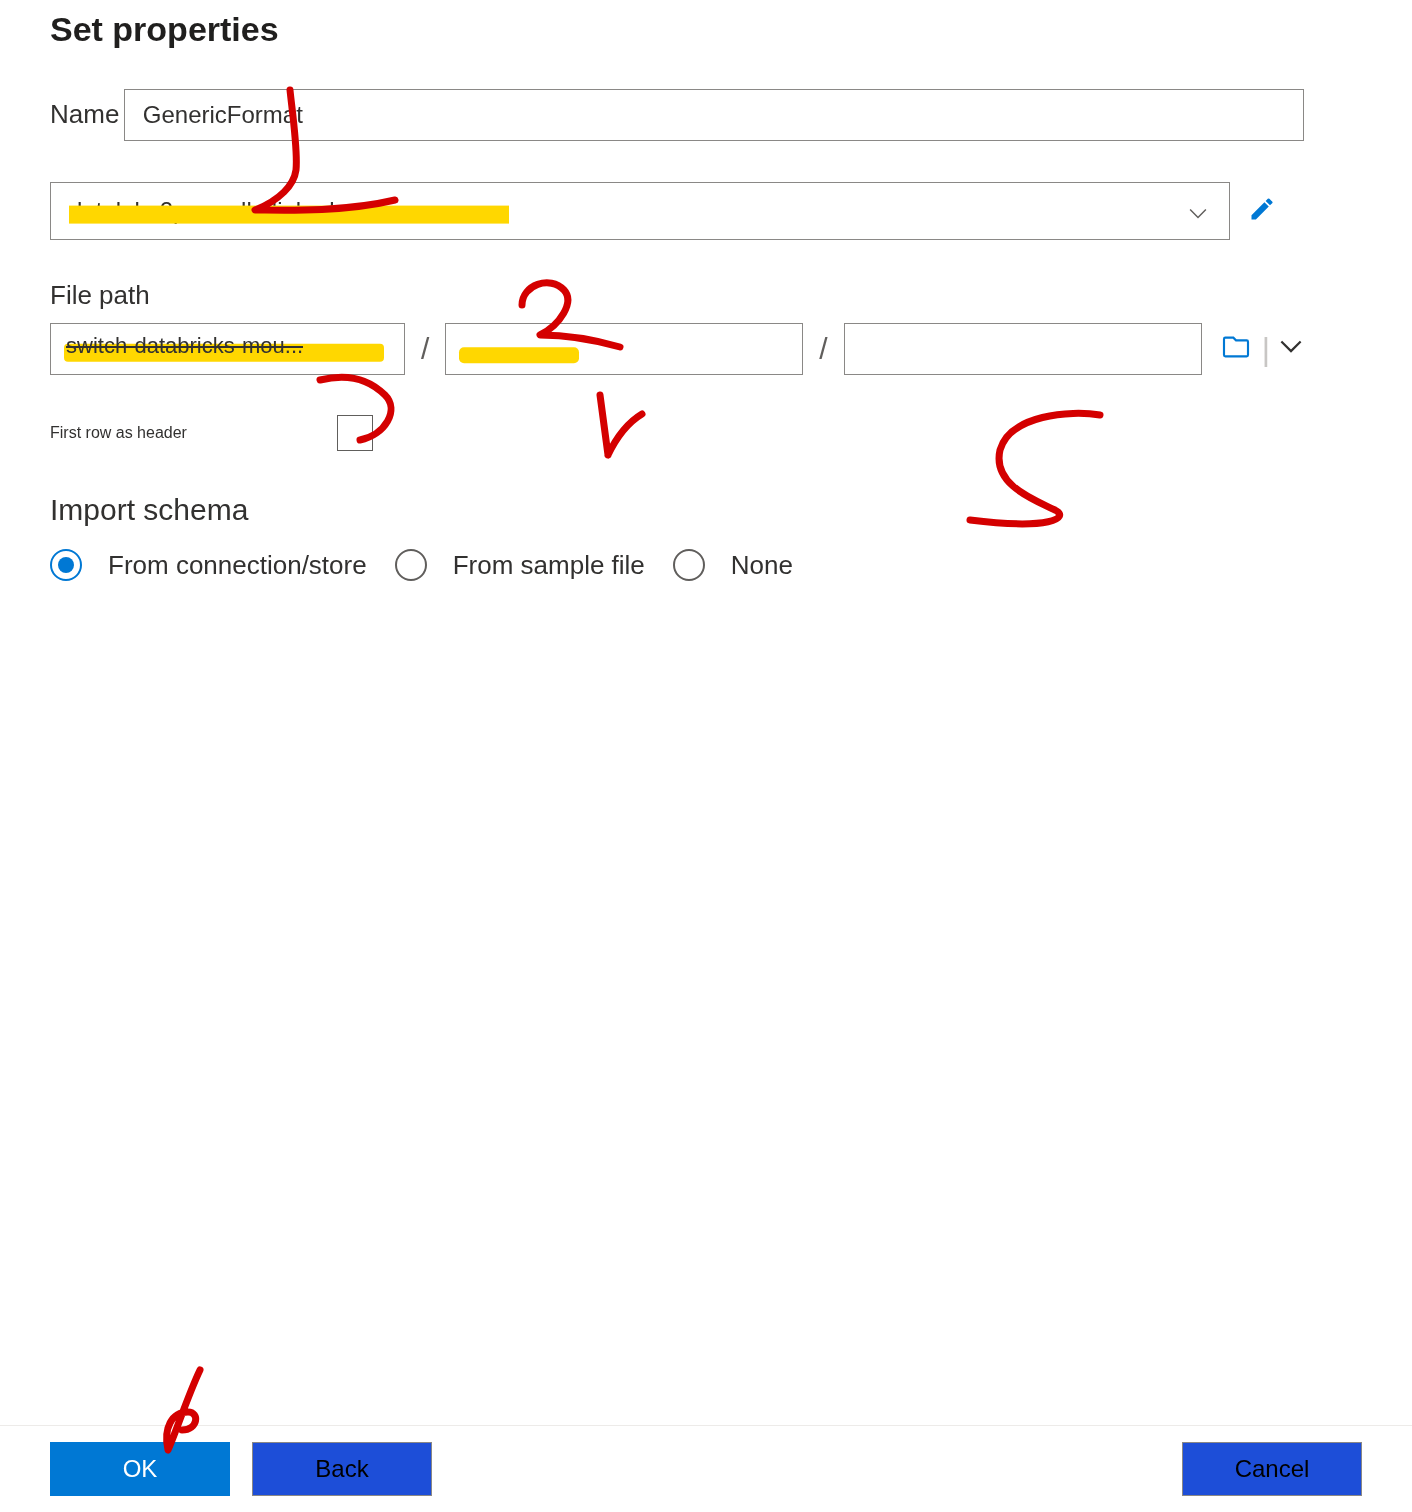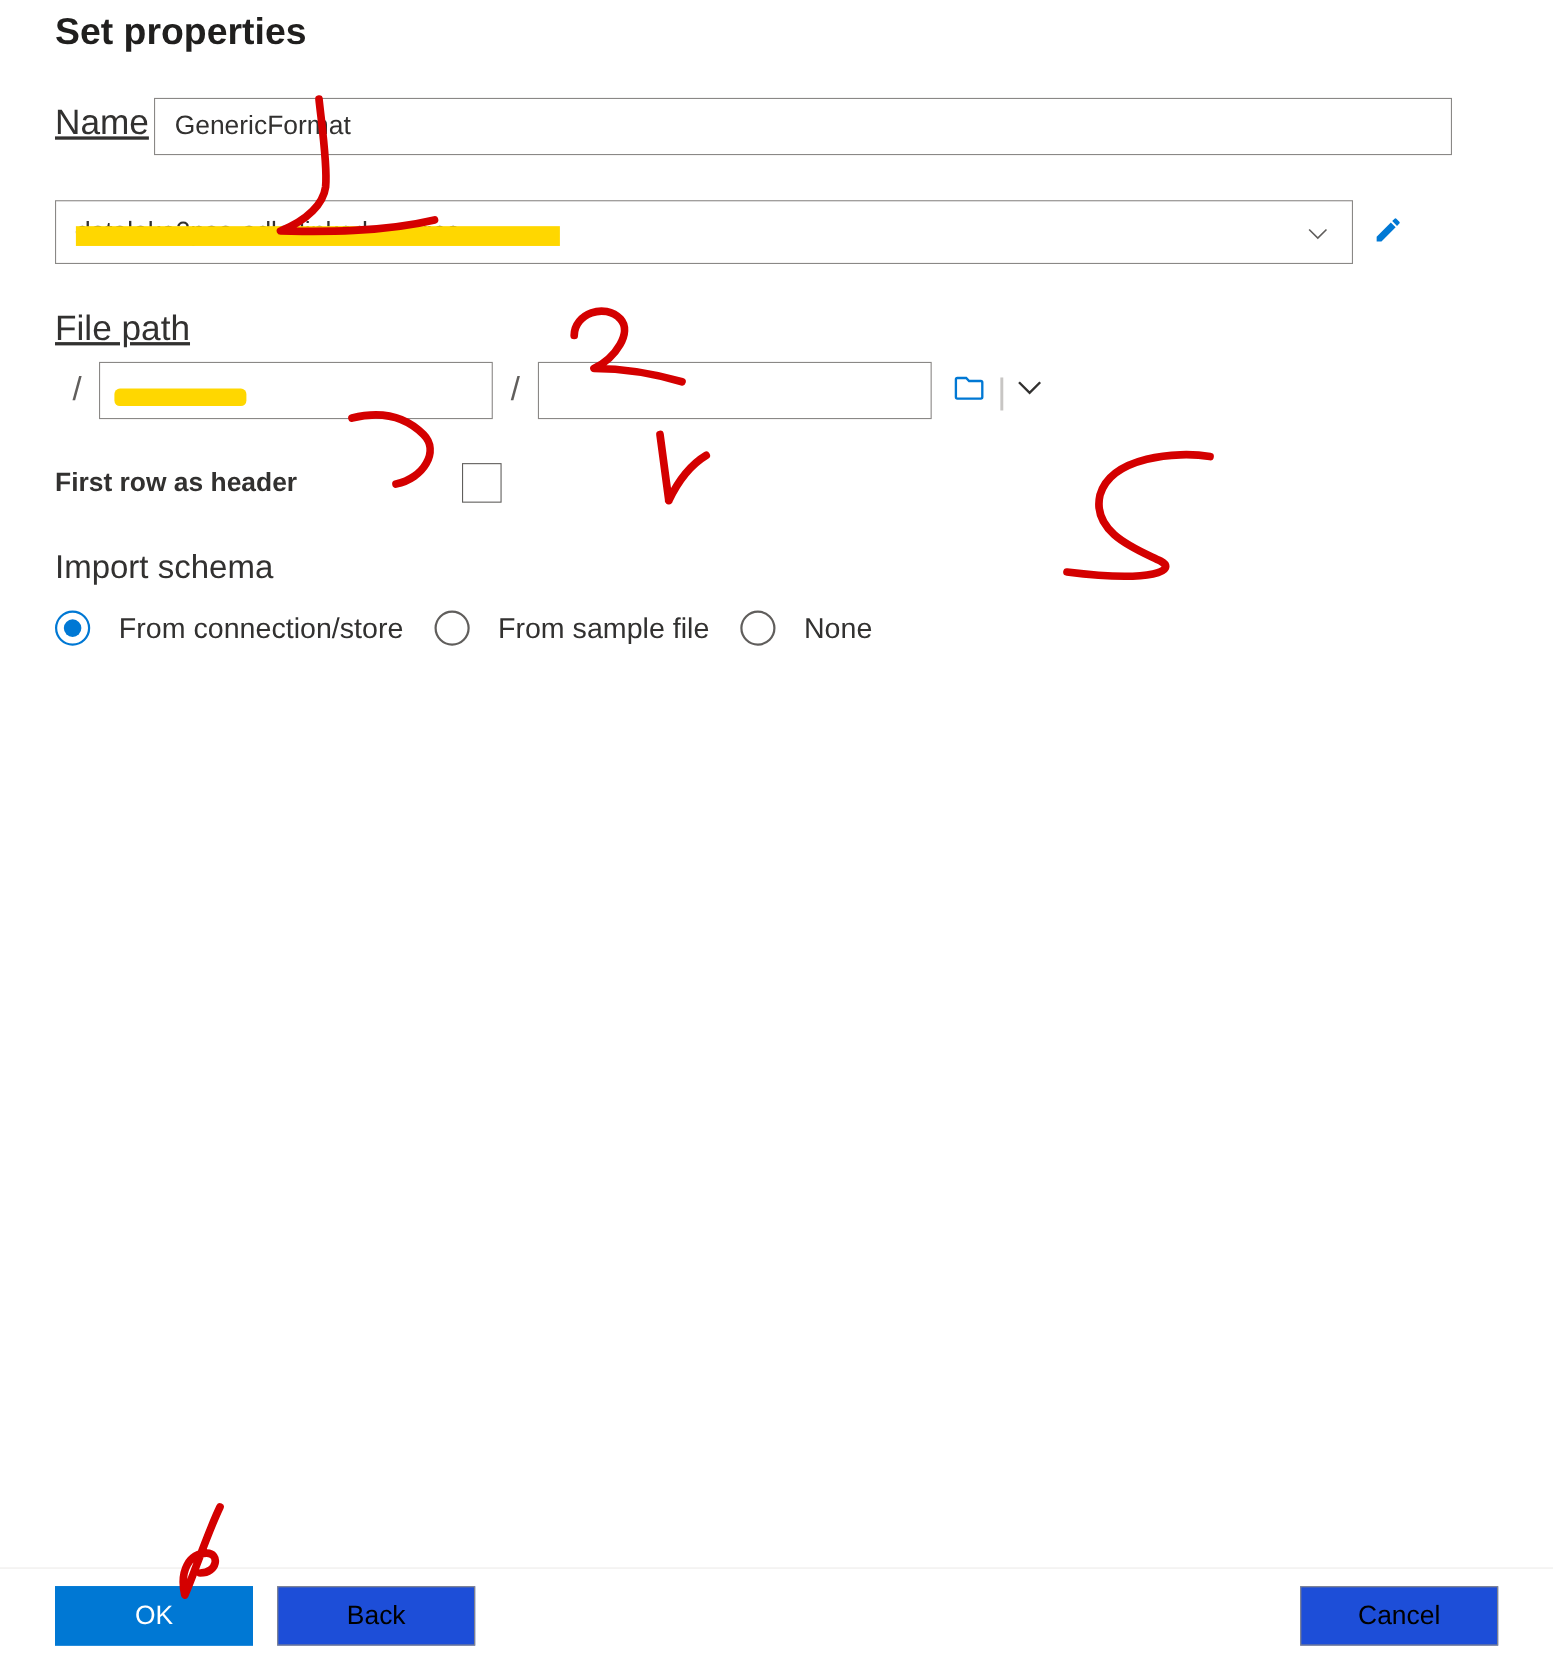--- a/index.html
+++ b/index.html
@@ -21,26 +21,25 @@
     .title {
       font-size: 34px;
       font-weight: 600;
       margin-bottom: 40px;
       color: #201f1e;
     }
     .field-group {
       margin-bottom: 40px;
     }
     .field-label {
-      font-size: 32px;
+      font-size: 26px;
       font-weight: 400;
       margin-bottom: 12px;
       display: inline-block;
       color: #323130;
-      text-decoration: underline;
     }
     .required-star {
       color: #a4262c;
       font-size: 22px;
       margin-left: 4px;
     }
     .text-input {
       width: 100%;
       max-width: 1180px;
       height: 52px;
@@ -185,22 +184,22 @@
       width: 22px;
       height: 22px;
     }
     .checkbox-row {
       display: flex;
       align-items: center;
       gap: 150px;
       margin-bottom: 42px;
     }
     .checkbox-label {
-      font-size: 24px;
-      font-weight: 700;
+      font-size: 16px;
+      font-weight: 400;
     }
     .checkbox {
       width: 36px;
       height: 36px;
       border: 1px solid #605e5c;
       background: #fff;
       cursor: pointer;
     }
     .import-label {
       font-size: 30px;
@@ -307,20 +306,25 @@
         <svg viewBox="0 0 24 24">
             <path d="M3 17.25V21h3.75L17.81 9.94l-3.75-3.75L3 17.25zM20.71 7.04a1 1 0 0 0 0-1.41l-2.34-2.34a1 1 0 0 0-1.41 0l-1.83 1.83 3.75 3.75 1.83-1.83z" fill="#0078d4"></path>
           </svg>
       </span>
     </div>
   </div>
 
   <div class="field-group">
     <label class="field-label">File path</label>
     <div class="filepath-row">
+      <div class="path-input-wrap">
+        <input class="path-input p1" type="text" style="">
+        <span class="highlight-bar-p1"></span>
+        <span class="p1-text">switch-databricks-mou...</span>
+      </div>
       <span class="path-sep">/</span>
       <div class="path-input-wrap">
         <input class="path-input p2" type="text" style="">
         <span class="highlight-bar-p2"></span>
       </div>
       <span class="path-sep">/</span>
       <div class="path-input-wrap">
         <input class="path-input p3" type="text" value="" style="">
       </div>
       <span class="folder-icon">

